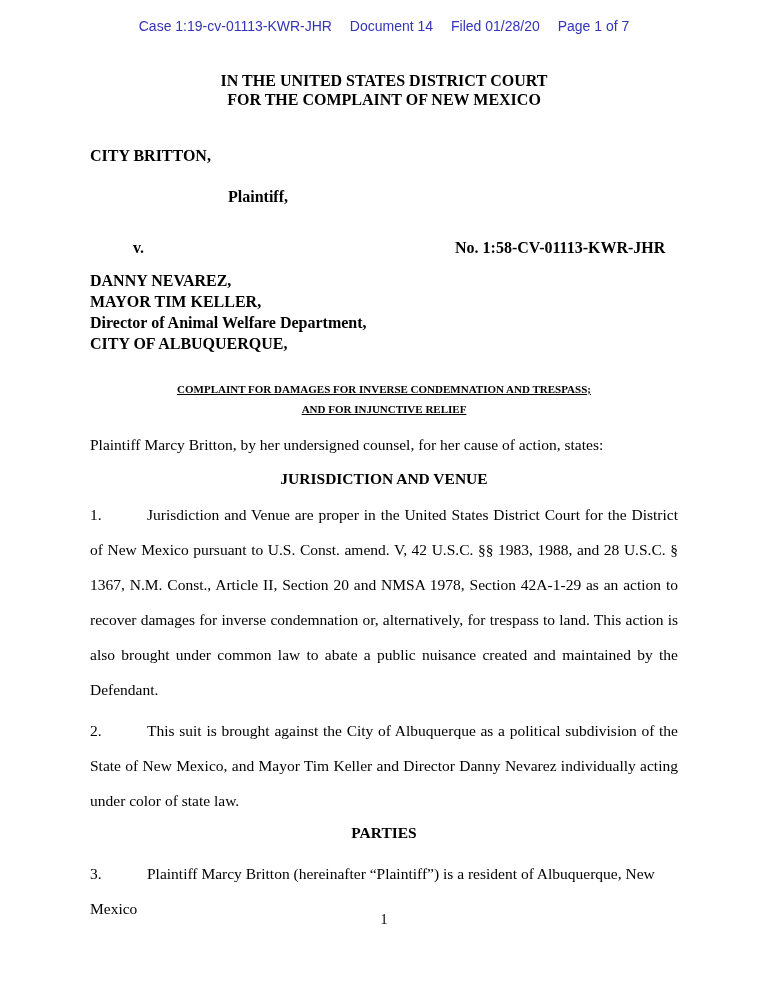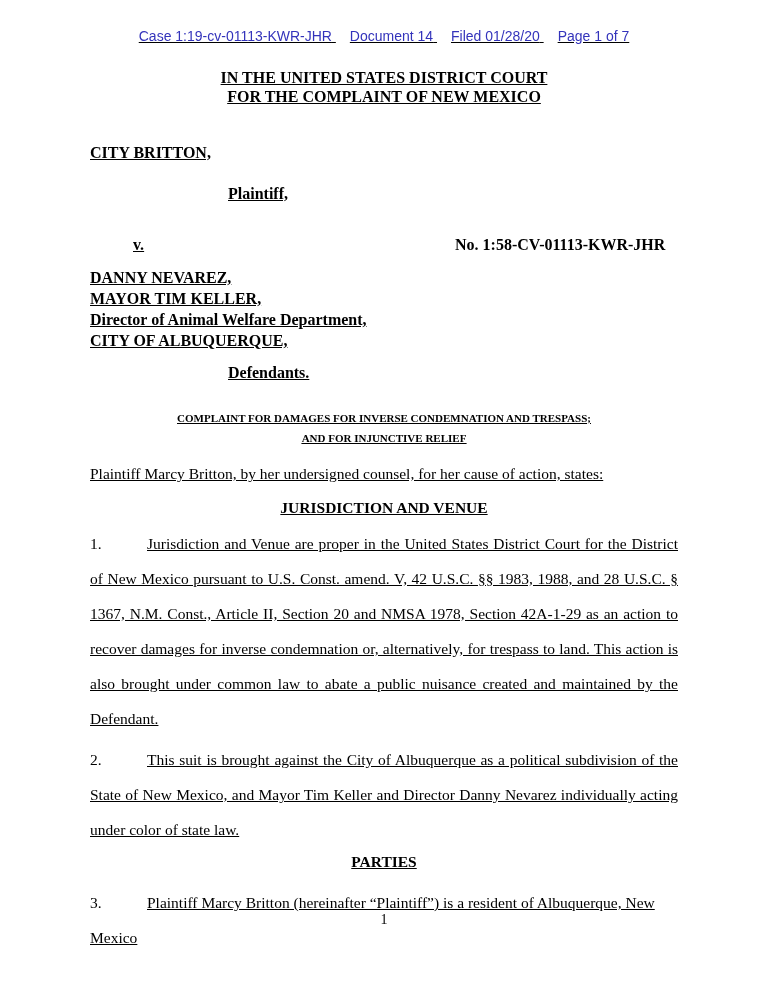--- a/index.html
+++ b/index.html
@@ -12,38 +12,37 @@
     height: 994px;
     overflow: hidden;
     color: #000000;
     font-family: "Liberation Serif", serif;
   }
   .page {
     position: relative;
     box-sizing: border-box;
     width: 768px;
     height: 820px;
-    padding: 28px 90px 0 90px;
+    padding: 18px 90px 0 90px;
     background: #ffffff;
-    text-decoration: underline;
   }
   
   .ecf-header {
     text-align: center;
     font-family: "Liberation Sans", sans-serif;
     font-size: 14px;
     line-height: 16px;
     color: #3333bb;
     white-space: nowrap;
   }
   .ecf-header .seg + .seg { margin-left: 14px; }
 
   
   .court-title {
-    margin-top: 24px;
+    margin-top: 37px;
     text-align: center;
     font-weight: bold;
     font-size: 16px;
     line-height: 19px;
   }
 
   
   .caption { font-size: 16px; line-height: 21px; }
   .party-name { margin-top: 36px; font-weight: bold; }
   .role { font-weight: bold; padding-left: 138px; }
@@ -122,21 +121,20 @@
       <span class="v-abbr">v.</span>
       <span class="case-no">No. 1:58-CV-01113-KWR-JHR</span>
     </div>
 
     <div class="defendants">
       <div>DANNY NEVAREZ,</div>
       <div>MAYOR TIM KELLER,</div>
       <div>Director of Animal Welfare Department,</div>
       <div>CITY OF ALBUQUERQUE,</div>
     </div>
-    <div class="role role-defendants">Defendants.</div>
   </div>
 
   <div class="doc-title">
     <div><span class="u">COMPLAINT FOR DAMAGES FOR INVERSE CONDEMNATION AND TRESPASS;</span></div>
     <div><span class="u">AND FOR INJUNCTIVE RELIEF</span></div>
   </div>
 
   <p class="intro">Plaintiff Marcy Britton, by her undersigned counsel, for her cause of action, states:</p>
 
   <h2 class="section-heading">JURISDICTION AND VENUE</h2>

